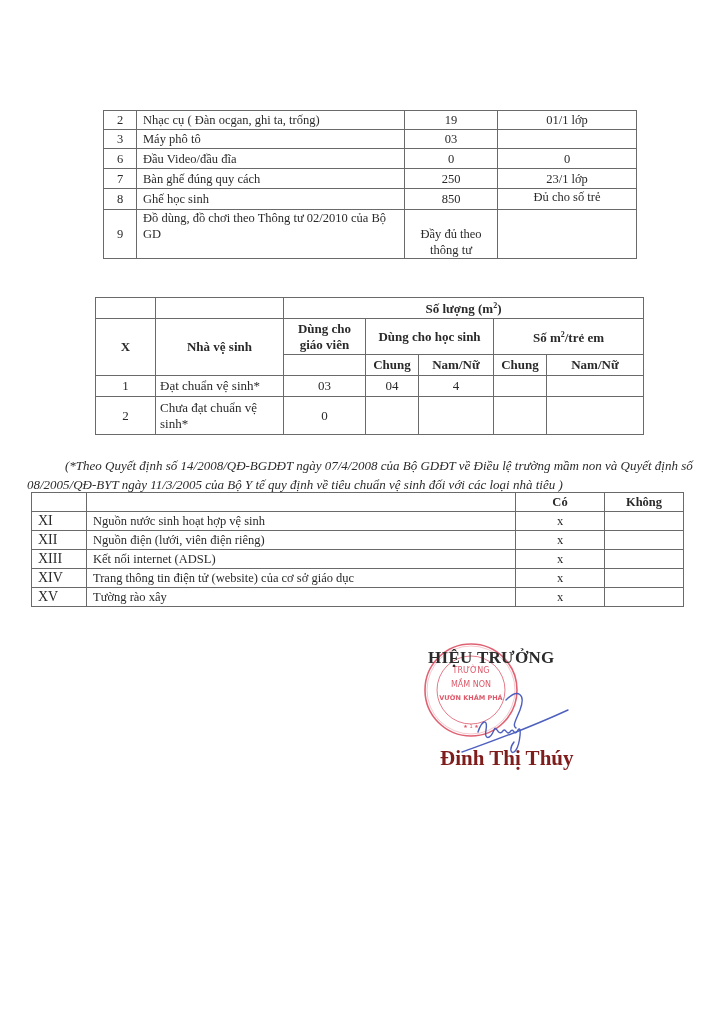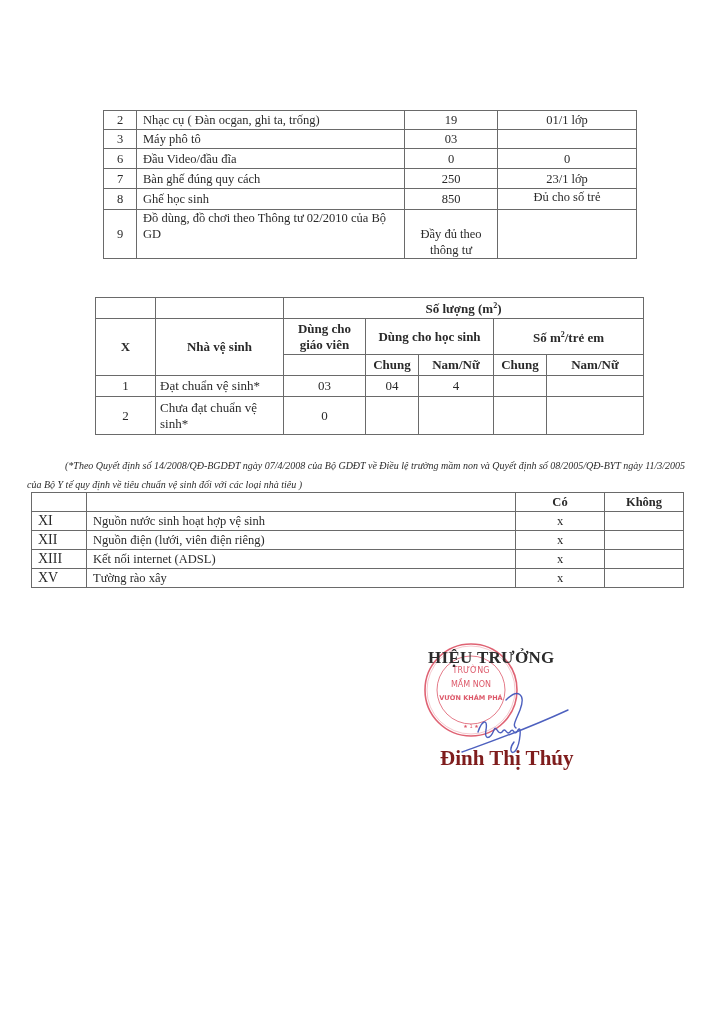--- a/index.html
+++ b/index.html
@@ -20,21 +20,21 @@
   #t1 tr.r21 { height: 21px; }
   #t1 tr.tall { height: 49px; }
   #t1 td { font-size: 12.5px; }
 
   
   #t2 { left: 95px; top: 297px; width: 548px; }
   #t2 th, #t2 td { font-size: 13px; padding: 0 4px; }
   #t2 .sub { font-size: 13px; }
 
   
-  .note { position: absolute; left: 27px; width: 670px; font-style: italic; font-size: 10px;
+  .note { position: absolute; left: 27px; width: 670px; font-style: italic; font-size: 13px;
           line-height: 19px; top: 456px; color: #2a2a2a; }
   .note .indent { display: inline-block; width: 38px; }
 
   
   #t3 { left: 31px; top: 492px; width: 652px; }
   #t3 tr { height: 19px; }
   #t3 td { font-size: 12.5px; }
   #t3 td.num { font-size: 14px; padding-left: 6px; }
 
   
@@ -171,20 +171,26 @@
   </tr>
   <tr>
     <td class="num">XII</td>
     <td class="l">Nguồn điện (lưới, viên điện riêng)</td>
     <td class="c">x</td>
     <td class="c"></td>
   </tr>
   <tr>
     <td class="num">XIII</td>
     <td class="l">Kết nối internet (ADSL)</td>
+    <td class="c">x</td>
+    <td class="c"></td>
+  </tr>
+  <tr>
+    <td class="num">XIV</td>
+    <td class="l">Trang thông tin điện tử (website) của cơ sở giáo dục</td>
     <td class="c">x</td>
     <td class="c"></td>
   </tr>
   <tr>
     <td class="num">XV</td>
     <td class="l">Tường rào xây</td>
     <td class="c">x</td>
     <td class="c"></td>
   </tr>
 </tbody>

